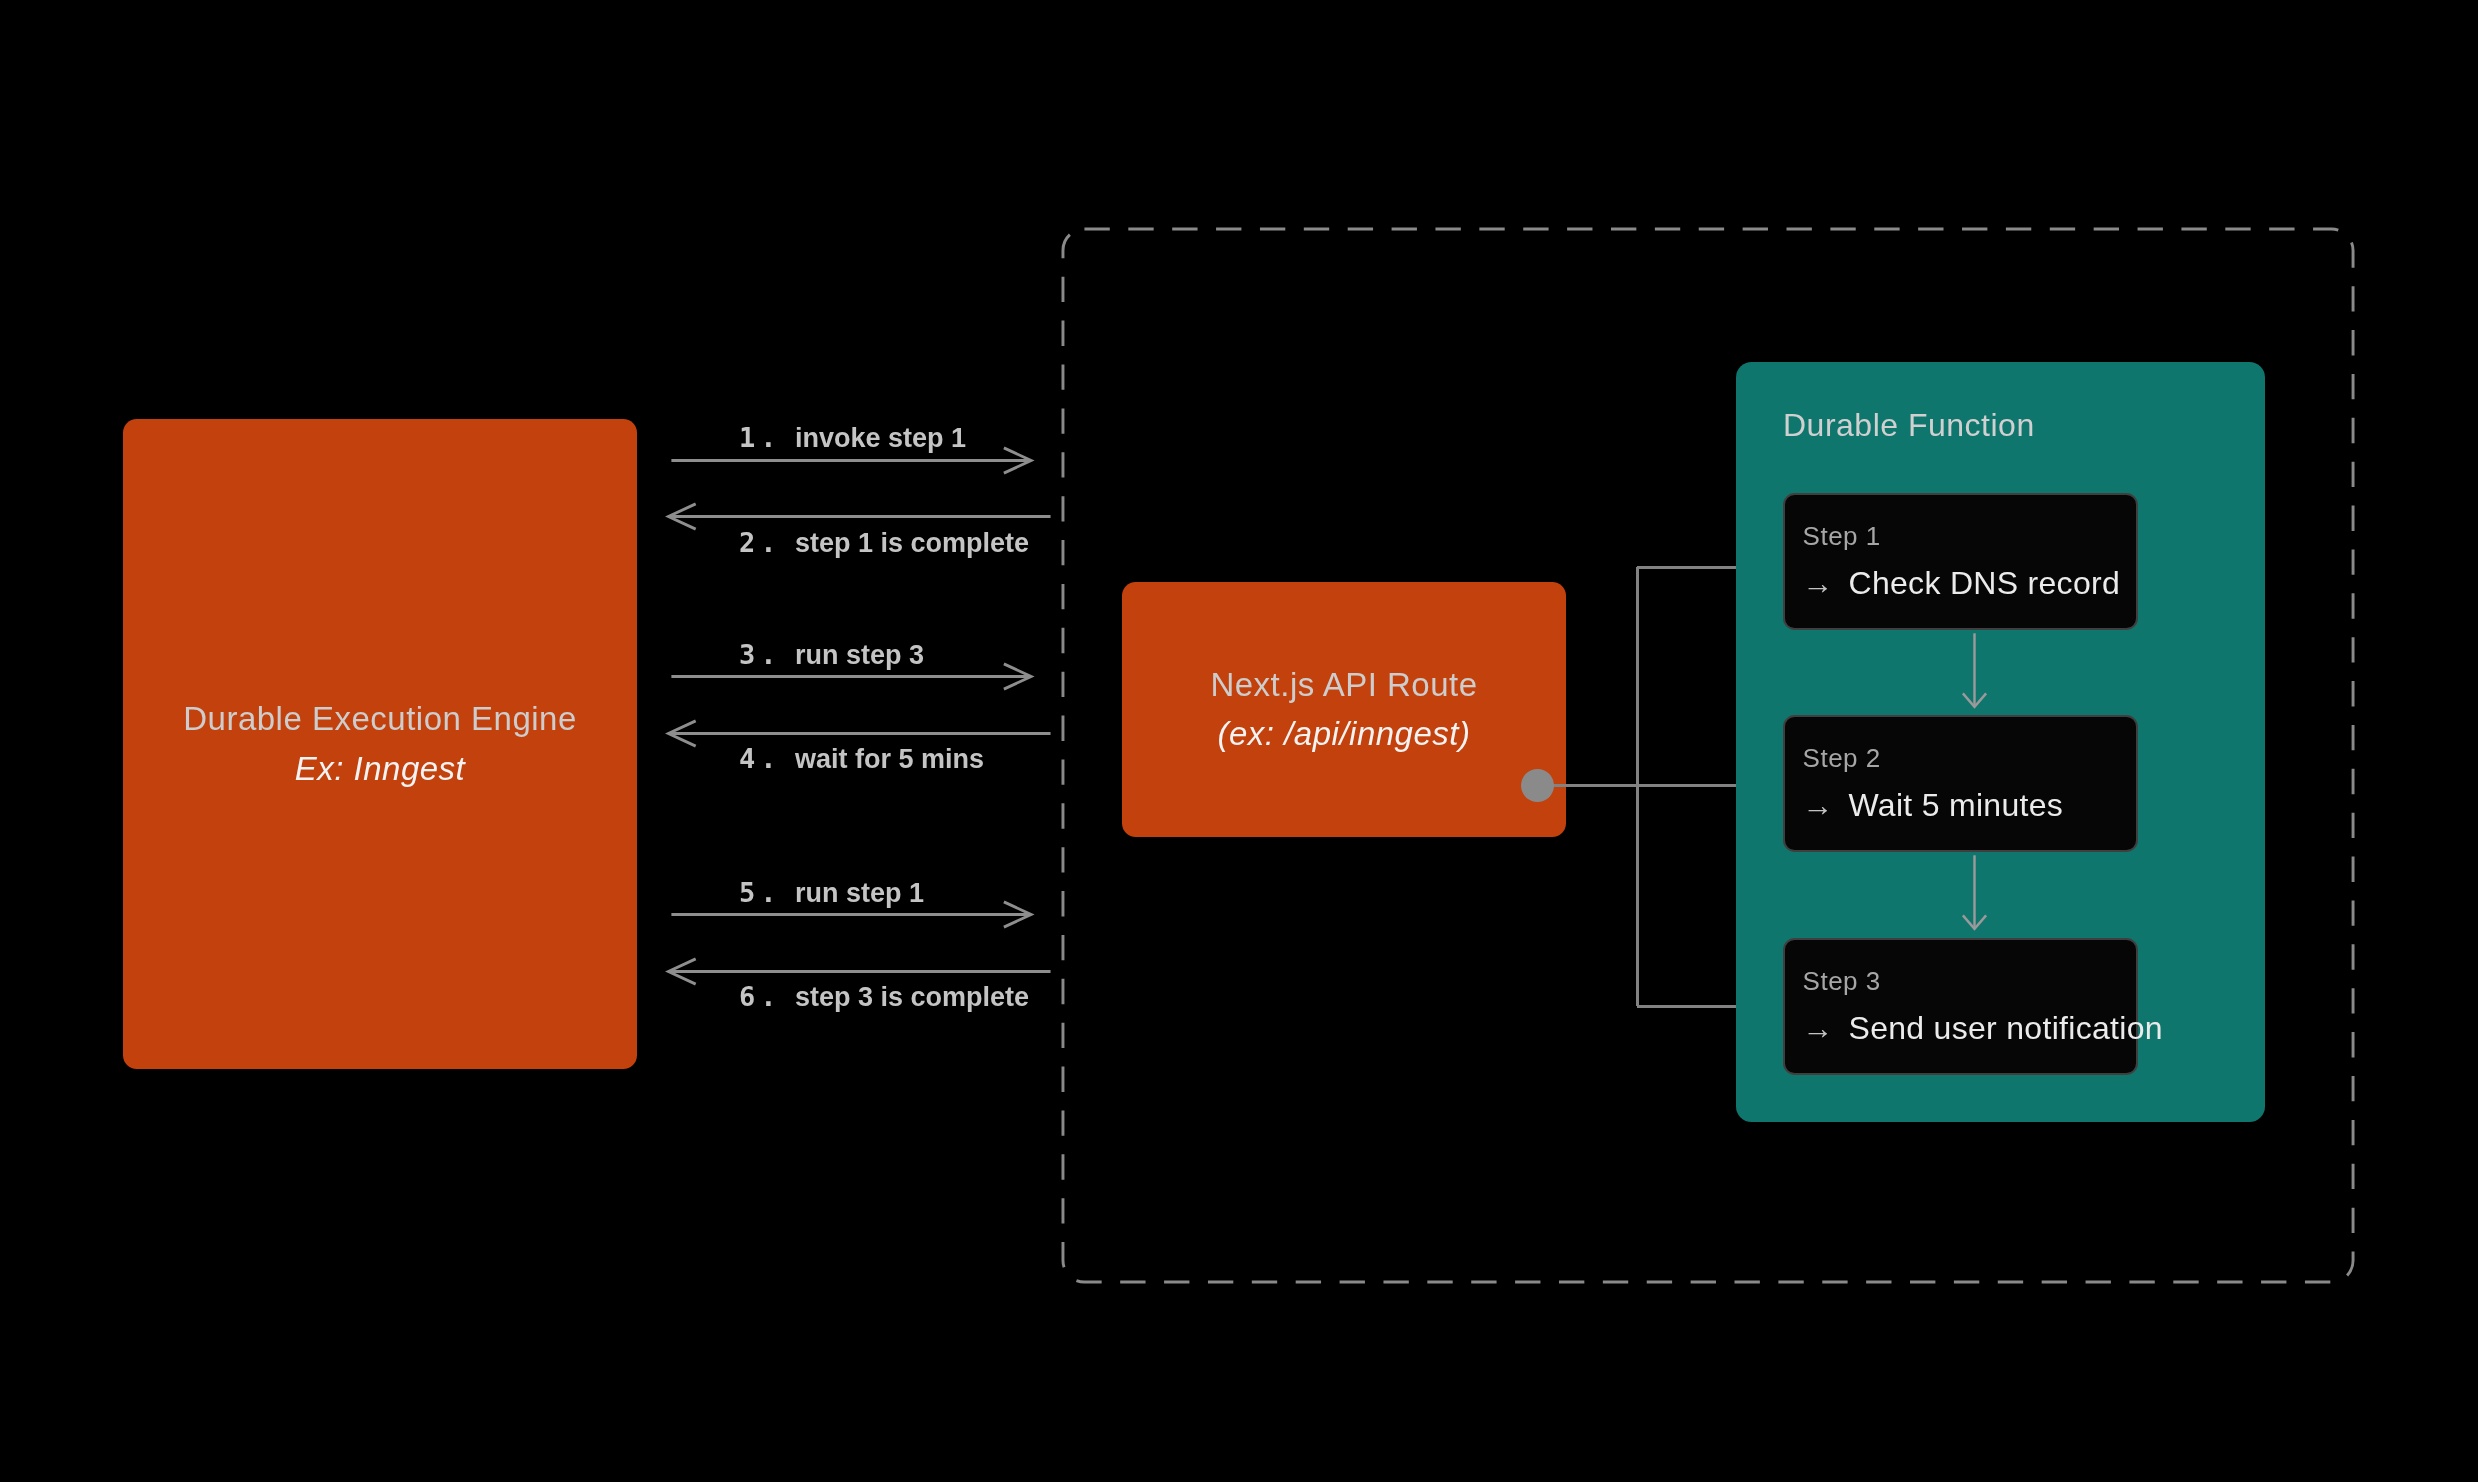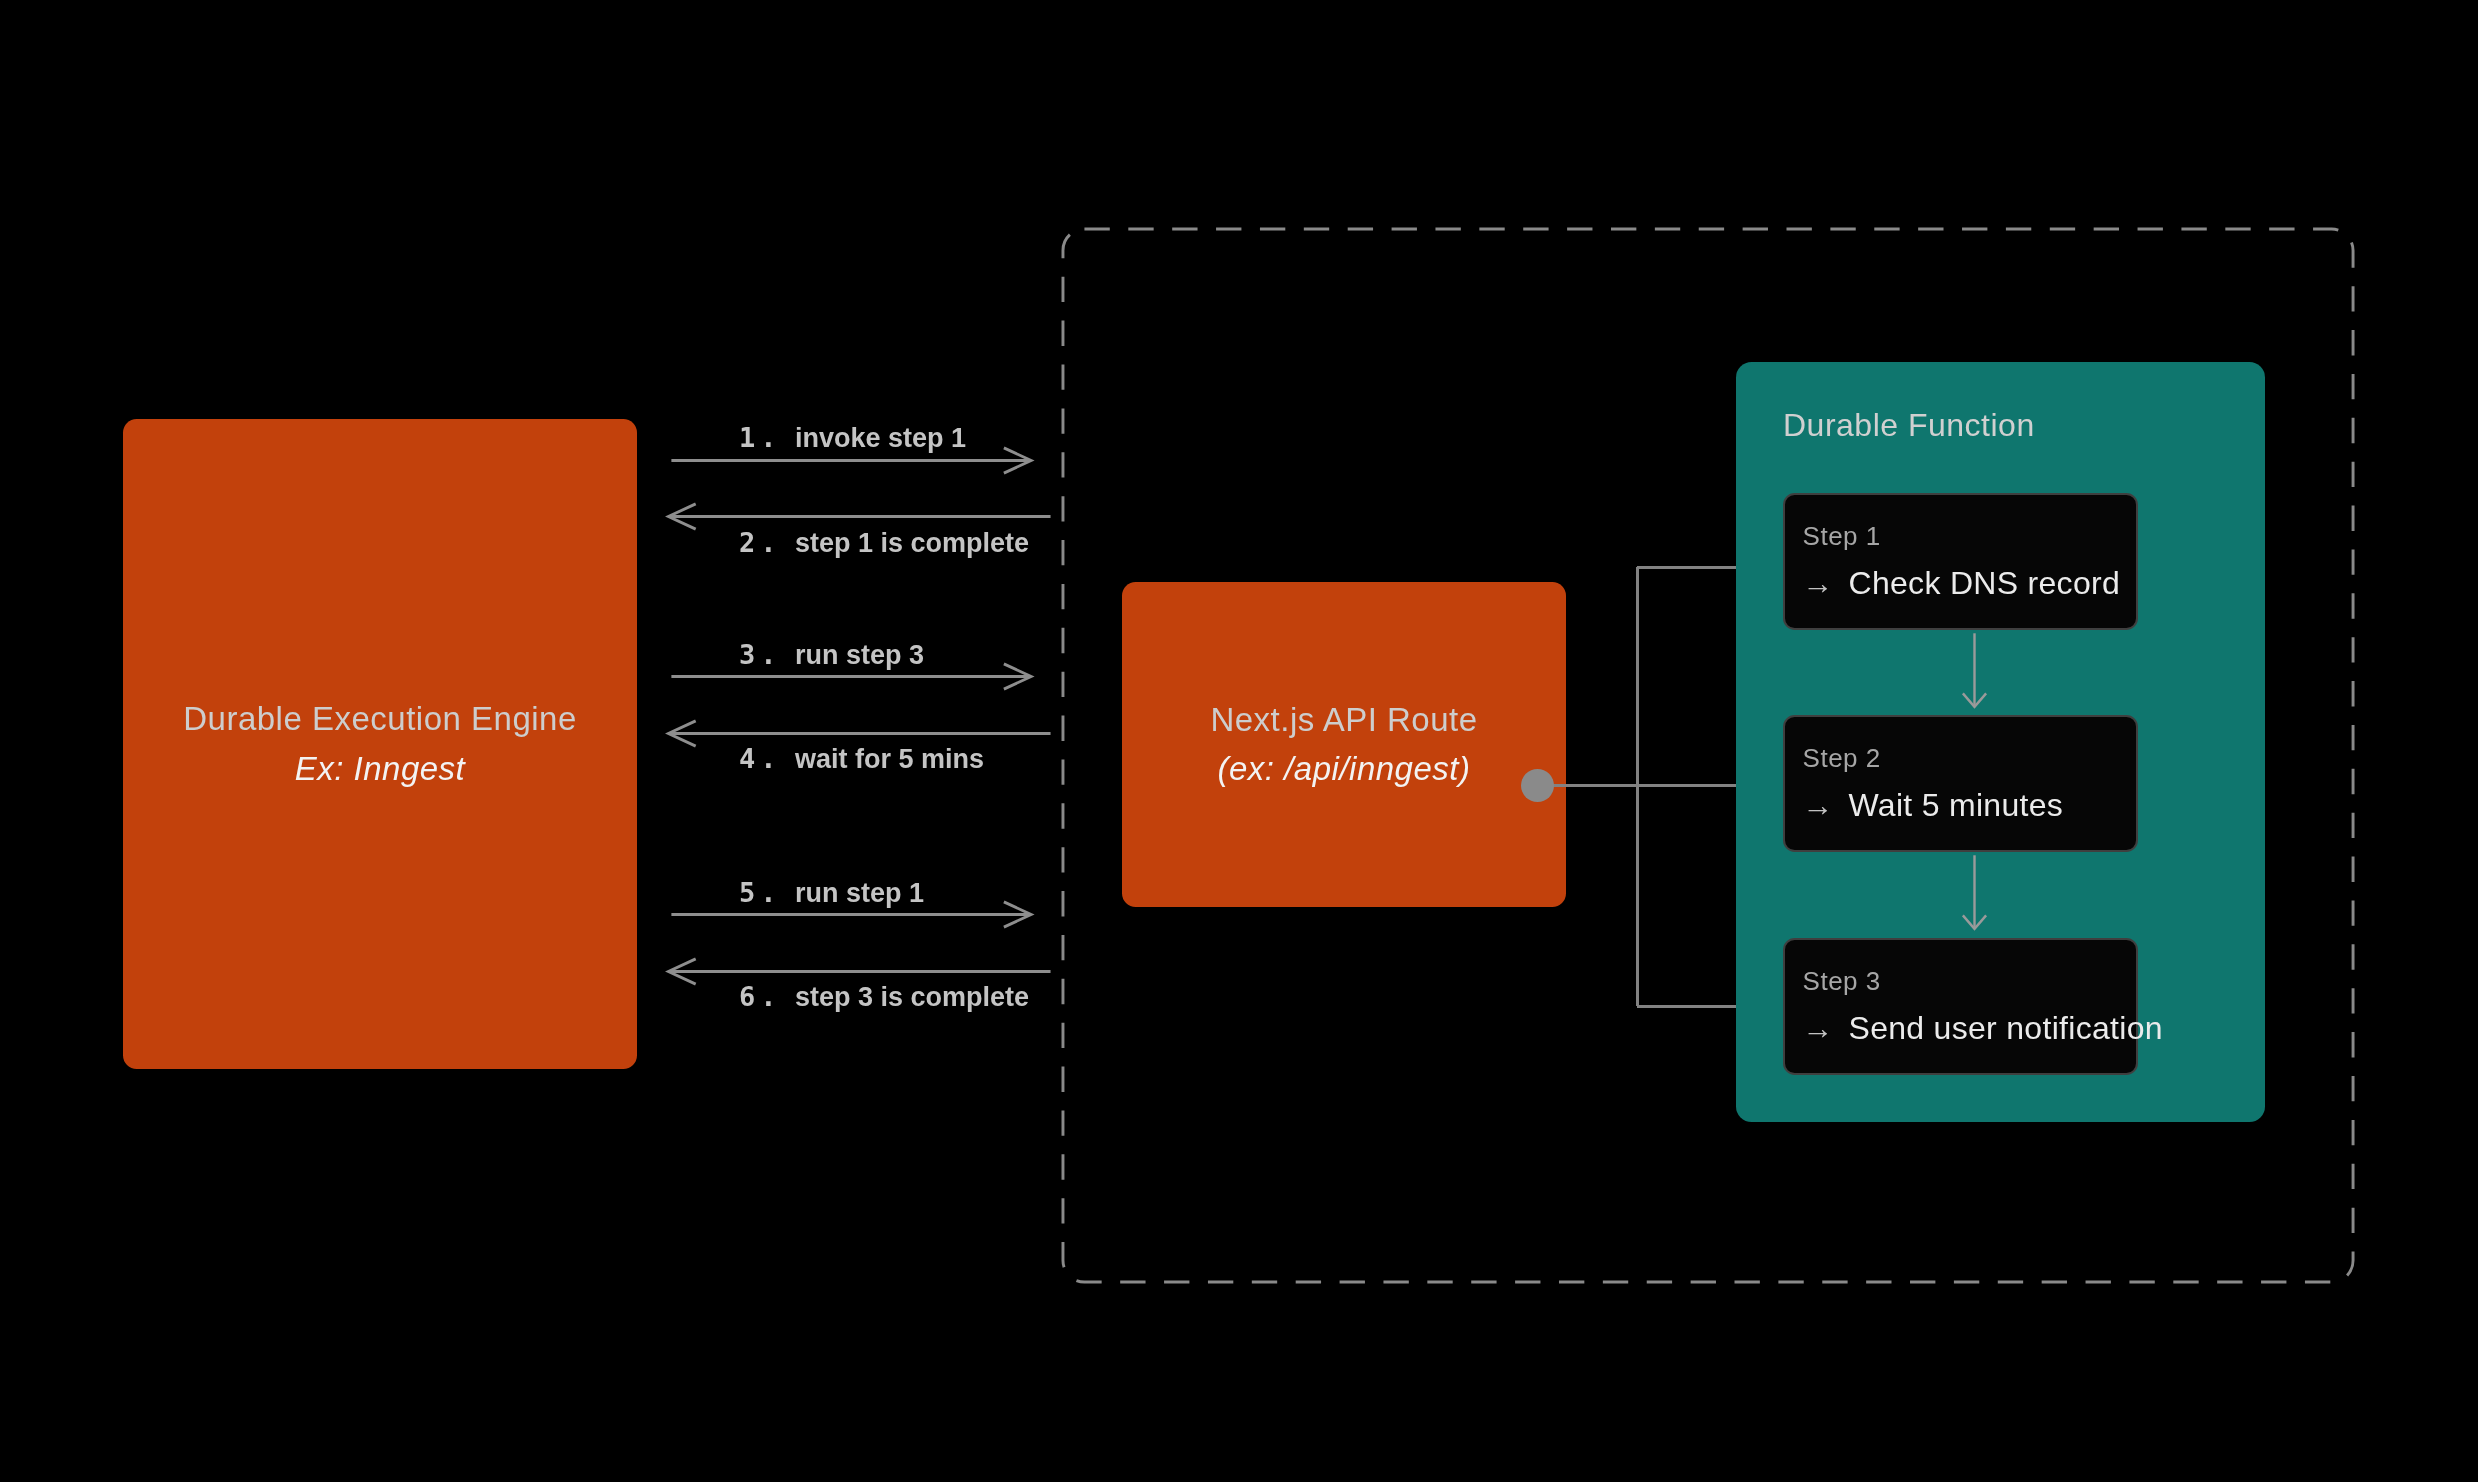--- a/index.html
+++ b/index.html
@@ -8,21 +8,21 @@
     font-family:"Liberation Sans","DejaVu Sans",sans-serif;
   }
   
   .solid-box{
     position:absolute;background:#c2410c;border-radius:13.7px;
     display:flex;flex-direction:column;align-items:center;justify-content:center;gap:11.7px;
   }
   .box-title{font-size:33px;color:#cdcdcd;letter-spacing:0.5px;}
   .box-subtitle{font-size:33px;color:#f3f3f3;font-style:italic;letter-spacing:0.5px;}
   .engine-box{left:123px;top:419px;width:514px;height:650px;}
-  .api-box{left:1122px;top:582px;width:444px;height:325px;}
+  .api-box{left:1122px;top:582px;width:444px;height:255px;}
 
   
   .msg-arrow{position:absolute;left:665px;width:390px;height:35px;}
   .msg-arrow svg{display:block;}
   .msg-label{
     position:absolute;left:739px;font-size:27px;font-weight:700;color:#c4c4c4;
     white-space:nowrap;display:flex;align-items:baseline;line-height:32px;
   }
   .msg-num{
     font-family:"DejaVu Sans Mono","Liberation Mono",monospace;

